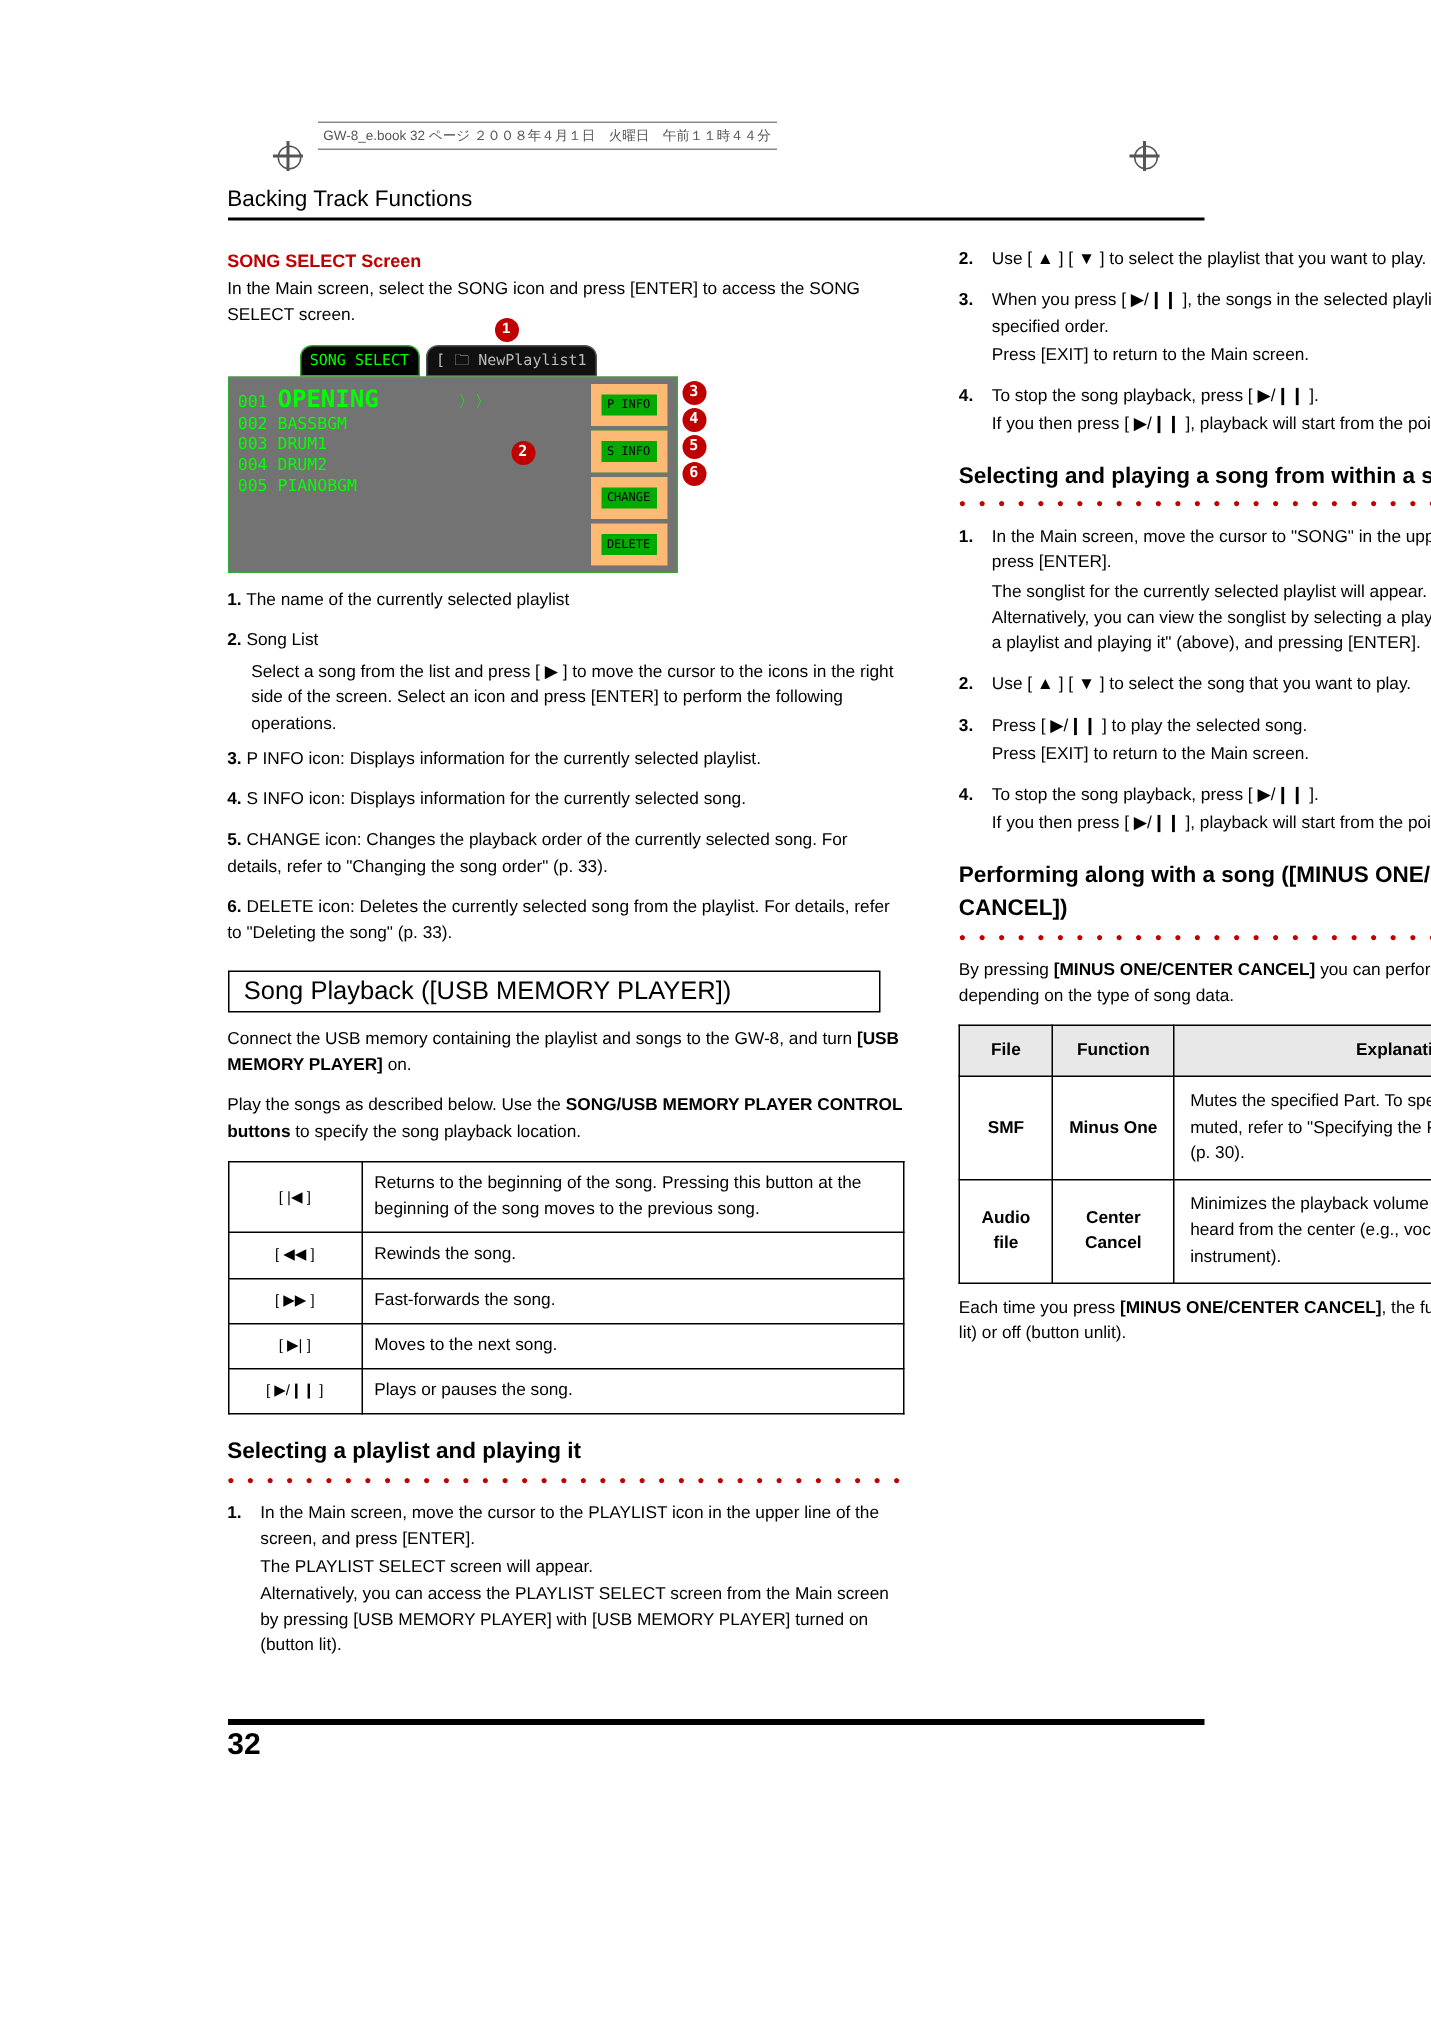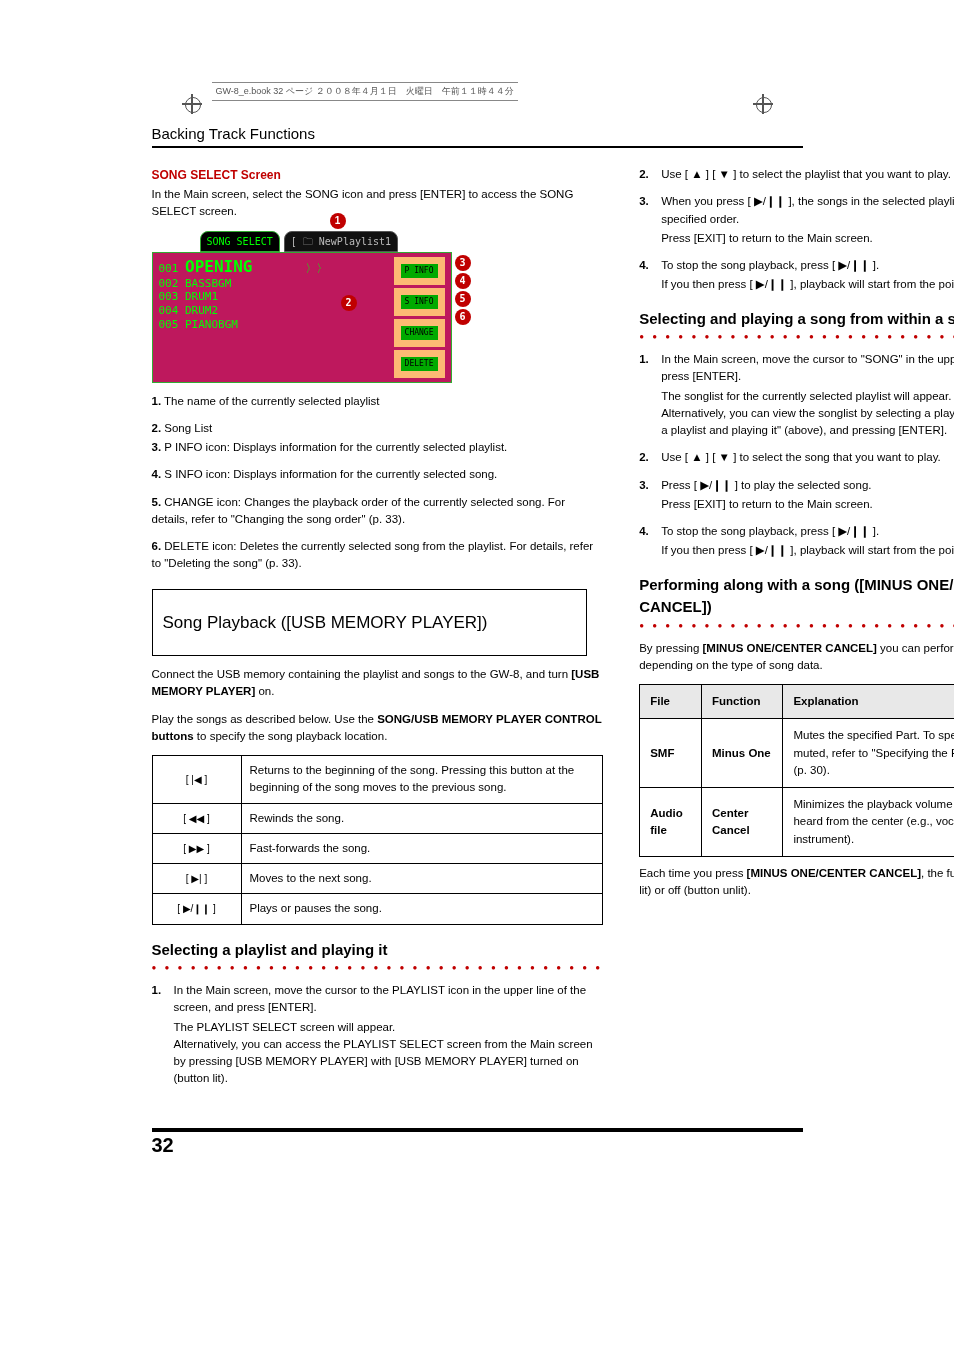--- a/index.html
+++ b/index.html
@@ -100,21 +100,21 @@
   }
   .ss-tab2 {
     background: #111;
     color: #bbb;
     padding: 2px 6px;
     border-radius: 8px 8px 0 0;
     border: 1px solid #555;
     margin-left: 4px;
   }
   .ss-body {
-    background: #be185d;
+    background: #737373;
     color: #0f0;
     font-family: monospace;
     font-size: 11px;
     padding: 4px 6px;
     border: 1px solid #3a3;
     display: flex;
     justify-content: space-between;
     position: relative;
   }
   .ss-list {
@@ -148,21 +148,21 @@
     text-align: center;
     line-height: 16px;
   }
   .sub {
     margin: 4px 0 6px 16px;
     font-size: 11.5px;
   }
   .boxed-title {
     background: #fff;
     border: 1px solid #000;
-    padding: 20px 10px;
+    padding: 0 10px;
     font-size: 17px;
     font-weight: normal;
     margin: 16px 16px 10px 0;
     display: block;
   }
   .mini-table {
     border-collapse: collapse;
     width: 100%;
     font-size: 11.5px;
     margin: 8px 0 14px 0;
@@ -209,21 +209,21 @@
   .detail { font-weight: normal; display: block; margin-top: 2px; }
   .perform-table {
     border-collapse: collapse;
     width: 100%;
     font-size: 11.5px;
     margin: 8px 0;
   }
   .perform-table th, .perform-table td {
     border: 1px solid #000;
     padding: 8px 10px;
-    text-align: left;
+    text-align: center;
     vertical-align: middle;
   }
   .perform-table th {
     background: #e8e8e8;
     font-weight: bold;
   }
   .perform-table td:last-child { text-align: left; }
   .page-num {
     font-weight: bold;
     font-size: 20px;
@@ -289,20 +289,21 @@
           <div class="callout" style="right:-20px; top:2px;">3</div>
           <div class="callout" style="right:-20px; top:20px;">4</div>
           <div class="callout" style="right:-20px; top:38px;">5</div>
           <div class="callout" style="right:-20px; top:56px;">6</div>
         </div>
       </div>
 
       <div>
         <p class="para"><strong>1.</strong> <span>The name of the currently selected playlist</span></p>
         <p class="para" style="margin-bottom:2px"><strong>2.</strong> <span>Song List</span></p>
+        <p class="sub">Select a song from the list and press [ ▶ ] to move the cursor to the icons in the right side of the screen. Select an icon and press [ENTER] to perform the following operations.</p>
         <p class="para"><strong>3.</strong> <span>P INFO icon: Displays information for the currently selected playlist.</span></p>
         <p class="para"><strong>4.</strong> <span>S INFO icon: Displays information for the currently selected song.</span></p>
         <p class="para"><strong>5.</strong> <span>CHANGE icon: Changes the playback order of the currently selected song. For details, refer to "Changing the song order" (p. 33).</span></p>
         <p class="para"><strong>6.</strong> <span>DELETE icon: Deletes the currently selected song from the playlist. For details, refer to "Deleting the song" (p. 33).</span></p>
       </div>
 
       <div class="boxed-title">Song Playback ([USB MEMORY PLAYER])</div>
 
       <p class="para">
         <span>Connect the USB memory containing the playlist and songs to the GW-8, and turn </span><strong>[USB MEMORY PLAYER]</strong><span> on.</span>

